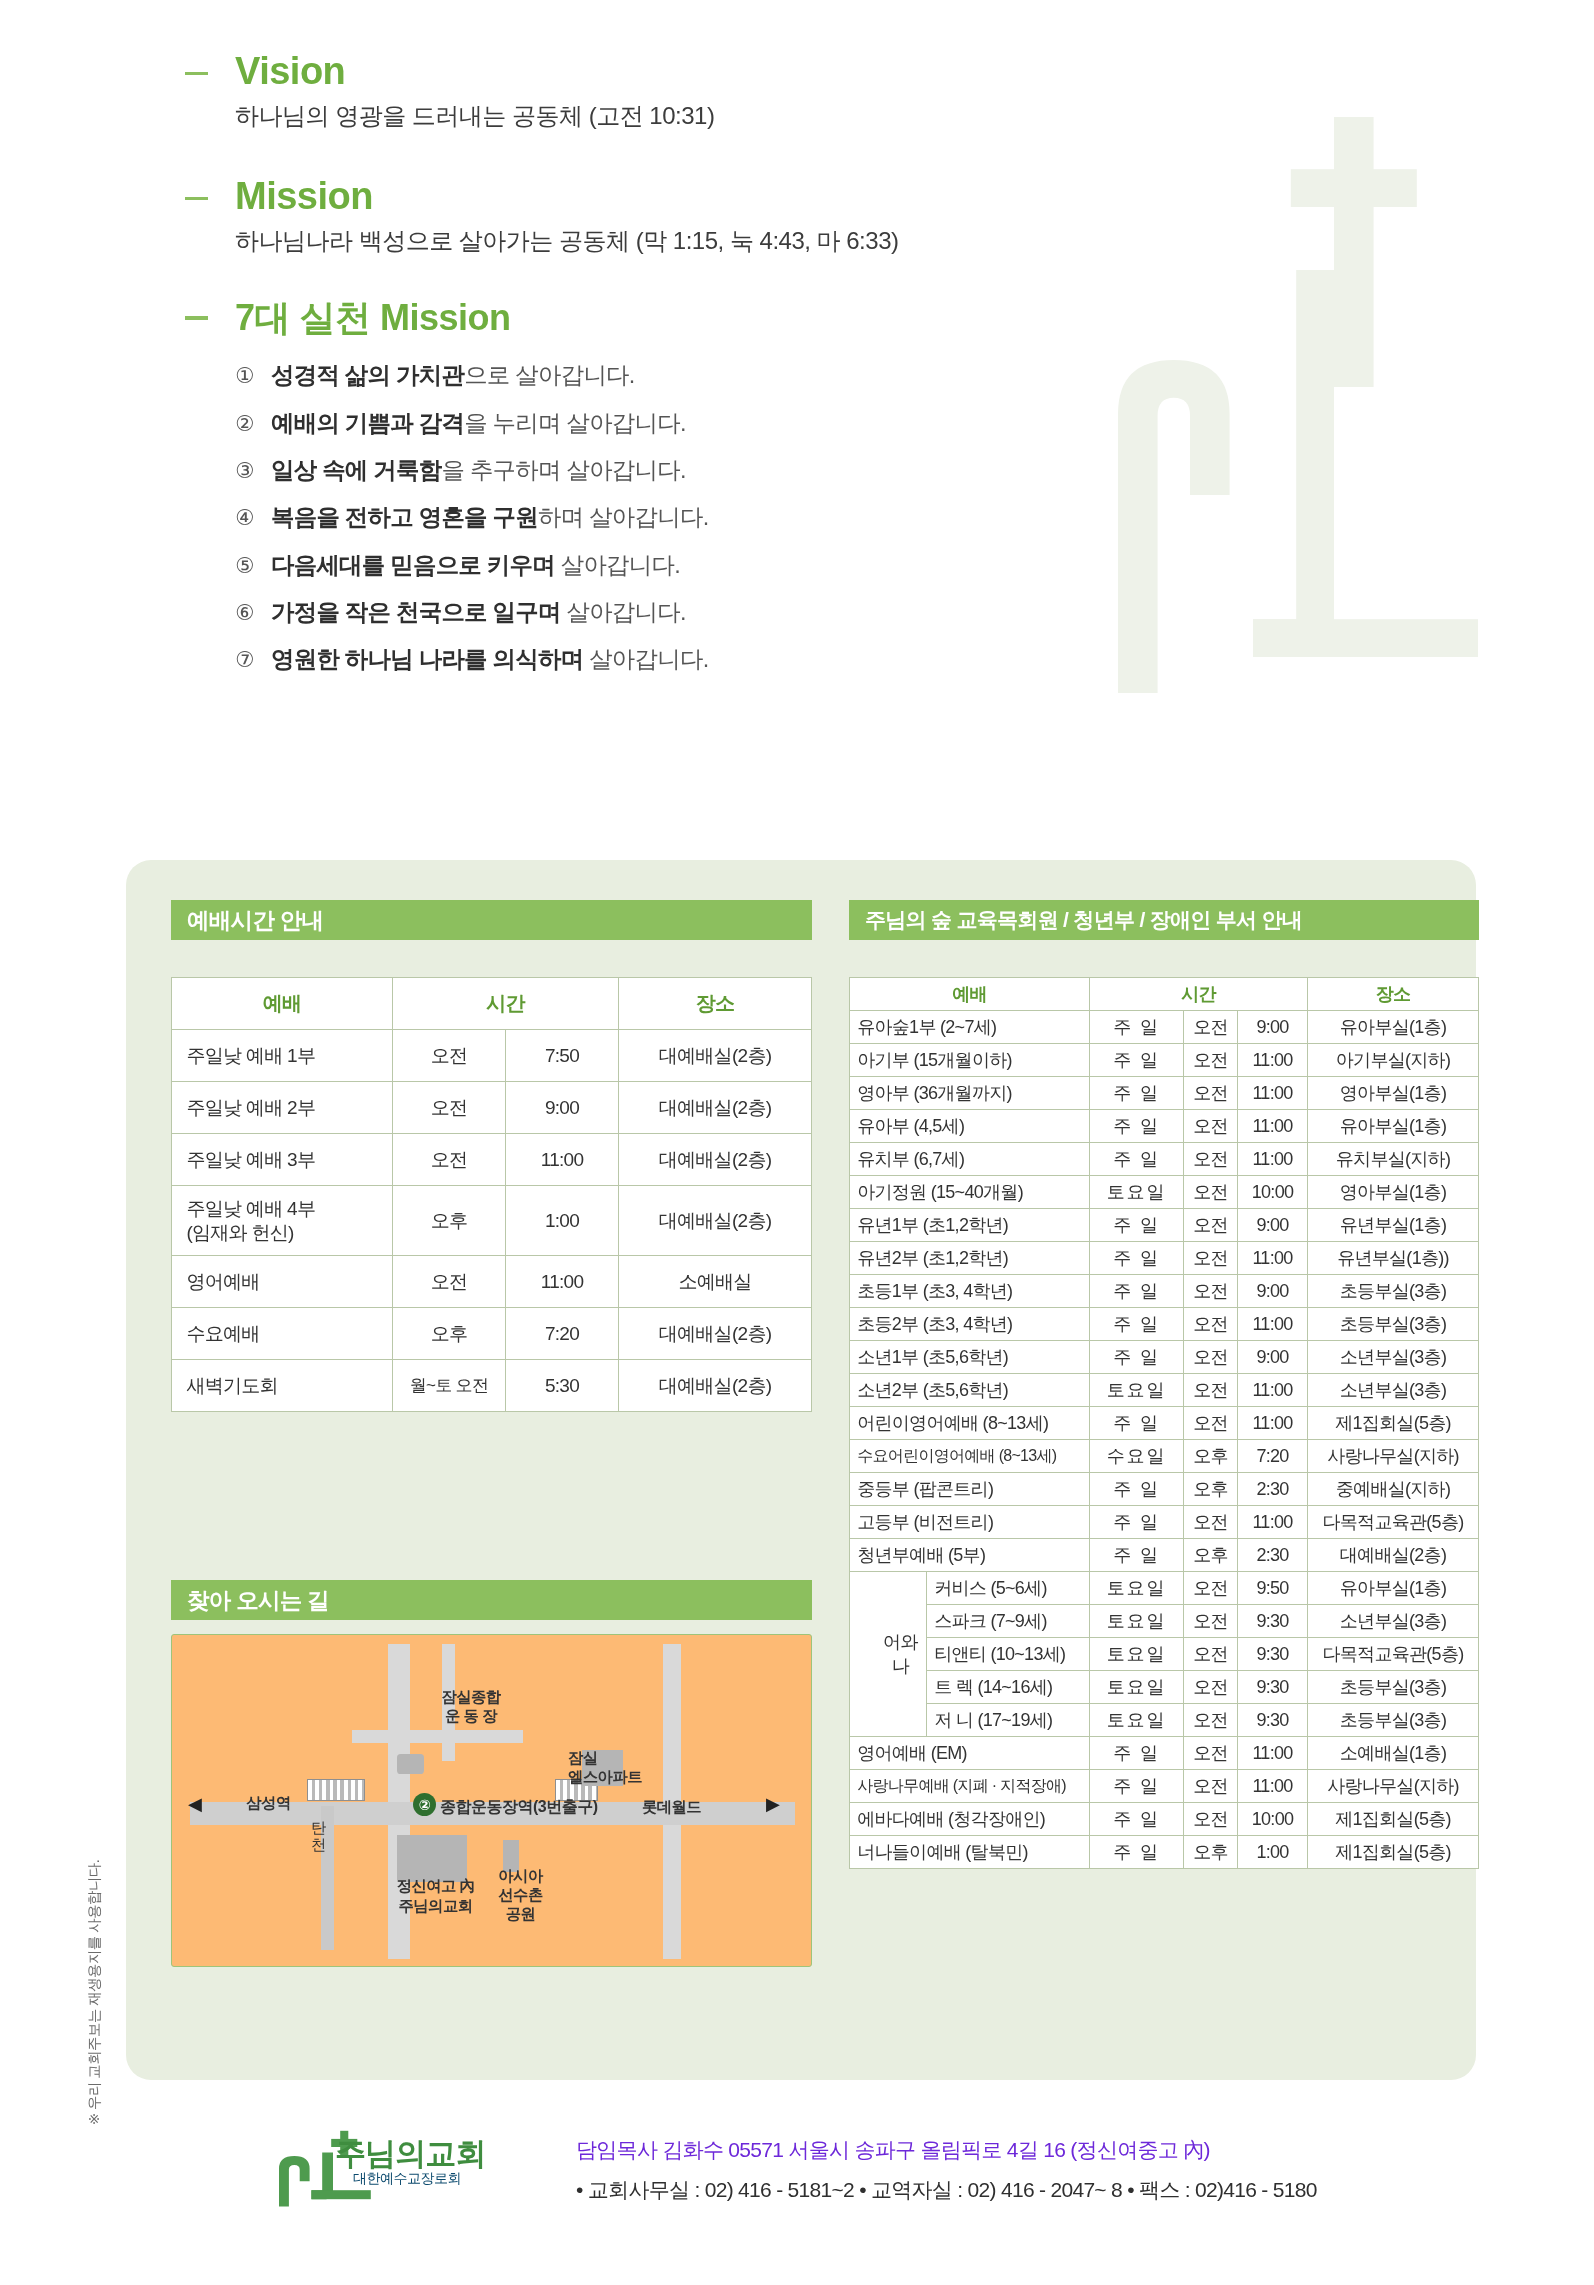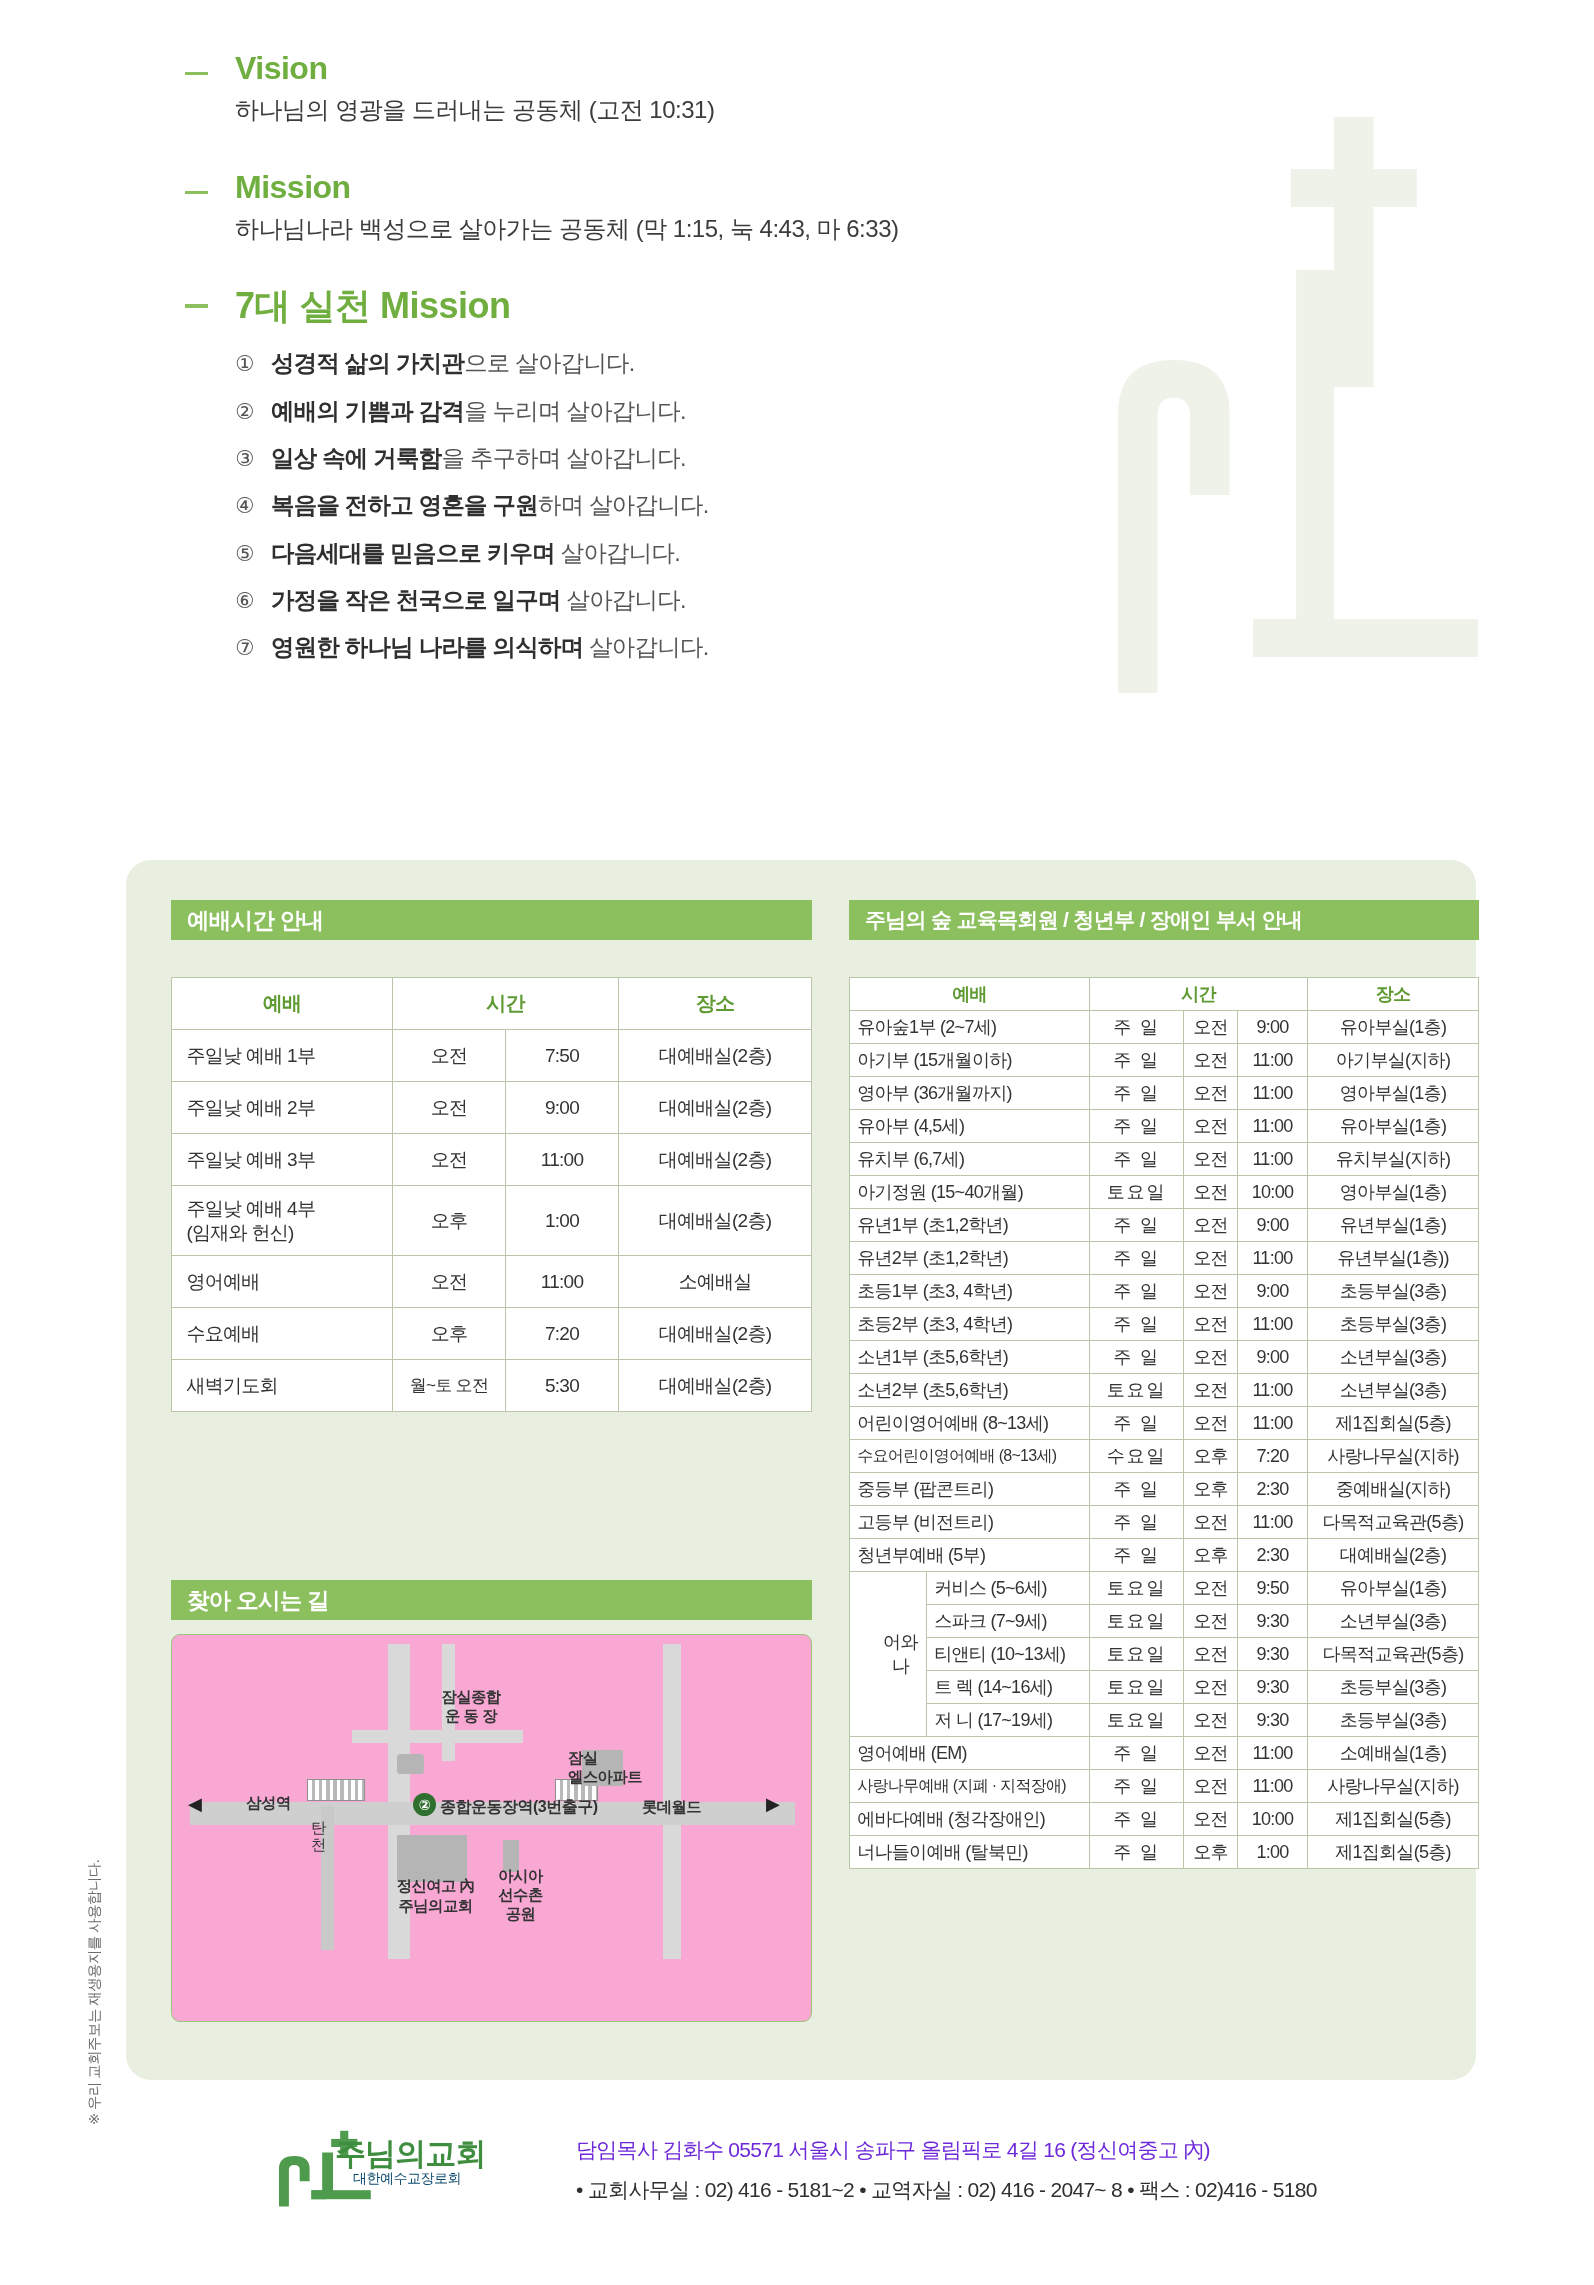--- a/index.html
+++ b/index.html
@@ -26,21 +26,21 @@
     left: 185px; top: 50px;
     width: 990px;
   }
   .v-row { position: relative; margin-bottom: 12.6px; }
   .dash {
     position: absolute; left: 0; top: 21.6px;
     width: 23.4px; height: 3.6px; background: #8cbf5e;
   }
   .v-head {
     margin-left: 50px;
-    font-size: 32px; font-weight: bold;
+    font-size: 38px; font-weight: bold;
     color: #6fae3f; letter-spacing: -0.5px;
   }
   .v-sub {
     margin-left: 50px; margin-top: 7.2px;
     font-size: 24px; color: #3c3c3c; letter-spacing: -0.5px;
   }
   .v-head.small { font-size: 36px; }
   .mission-list { margin-left: 50px; margin-top: 16px; }
   .mission-item {
     font-size: 23.4px; color: #555; letter-spacing: -0.7px;
@@ -112,24 +112,24 @@
   .dept-table td.dsub { padding-left: 7.2px; margin-top: 12px; }
   .dept-table td.dday { text-align: center; width: 94px; letter-spacing: 1.8px;}
   .dept-table td.dampm { text-align: center; width: 54px; }
   .dept-table td.dtime { text-align: center; width: 70px; }
   .dept-table td.dplace { text-align: center; width: 171px; }
   .dept-table td.awana-label { text-align: center; width: 77px; padding-left: 32px; }
   .dept-table td.tiny { font-size: 16px; }
   .map-box {
     position: absolute;
     left: 171px; top: 1200px;
-    width: 641px; height: 388px;
-    background: #f9a8d4;
+    width: 641px; height: 333px;
+    background: #fdba74;
     border: 1.8px solid #9ec47a;
-    border-radius: 9px;
+    border-radius: 3px;
   }
   .map-inner { position: absolute; inset: 0; }
   .map-label {
     position: absolute;
     font-size: 15.3px; color: #333; text-align: center;
     letter-spacing: -0.5px; line-height: 1.25;
   }
   .map-label.b { font-weight: bold; }
   .road-h {
     position: absolute; background: #d9d9d9;

